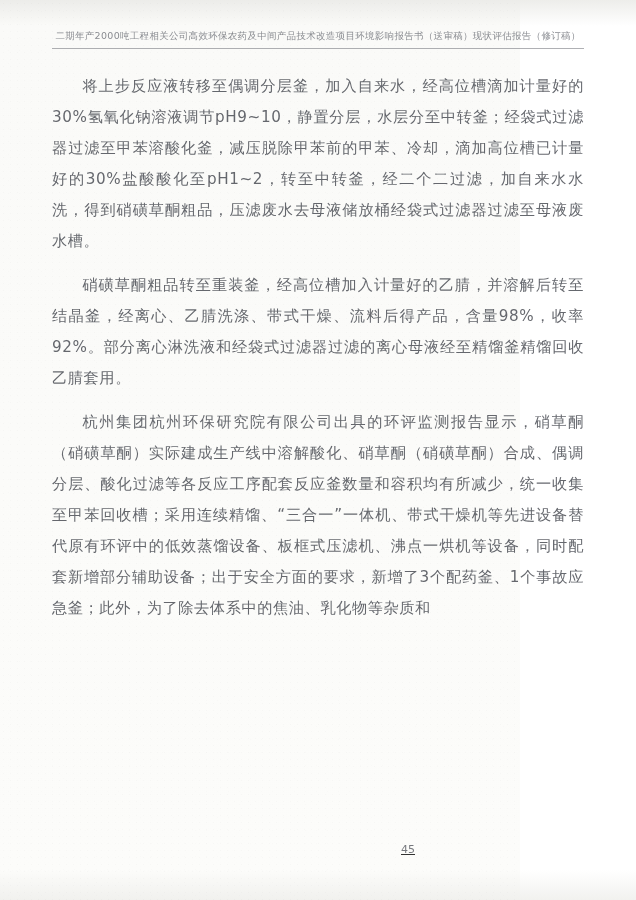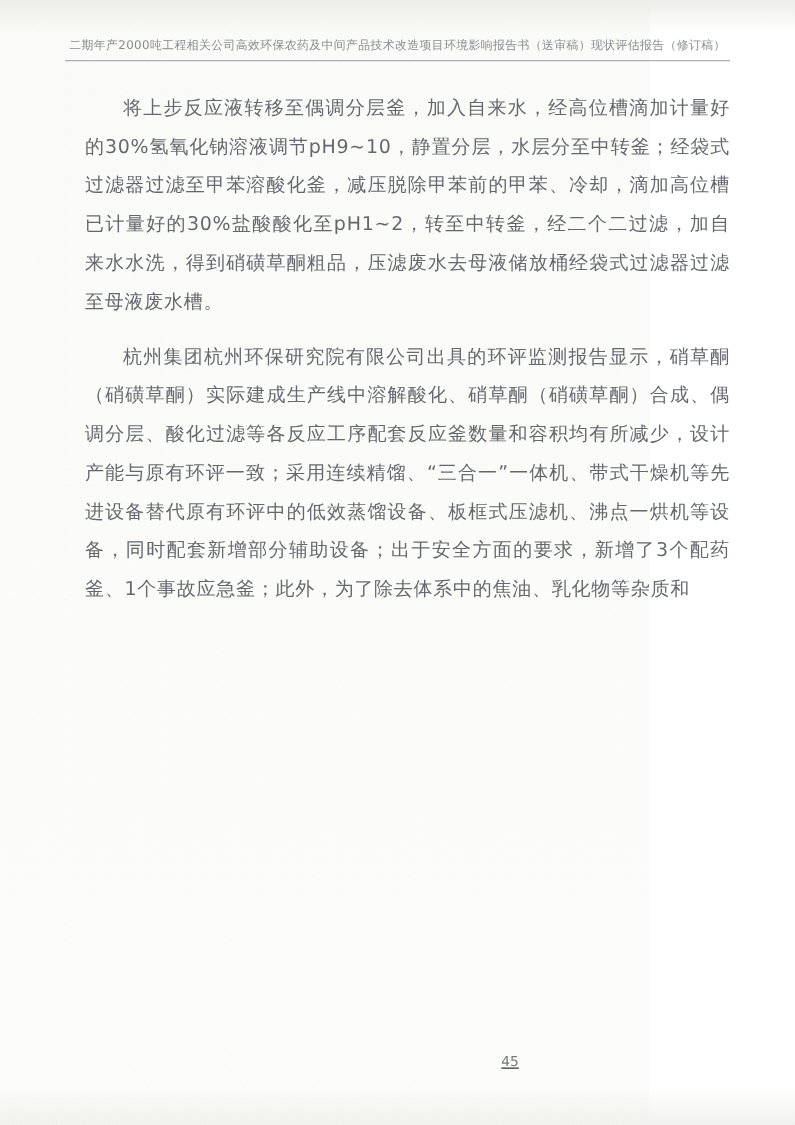--- a/index.html
+++ b/index.html
@@ -53,21 +53,20 @@
     transform: scaleX(1.0);
   }
   .header-rule {
     margin-top: 5px;
     height: 1px;
     background: #6d7077;
     opacity: 0.55;
   }
   .body-text {
     margin-top: 22px;
-    margin-left: 16px;
   }
   p.para {
     margin: 0 0 13px 0;
     font-size: 15.2px;
     line-height: 31px;
     color: #4b4e55;
     text-align: justify;
     text-justify: inter-ideograph;
     text-indent: 2em;
     letter-spacing: 0.6px;
@@ -124,21 +123,22 @@
 
   <div class="smudge-a"></div>
 
   <div class="content">
 
     <div class="header-line">二期年产2000吨工程相关公司高效环保农药及中间产品技术改造项目环境影响报告书（送审稿）现状评估报告（修订稿）</div>
     <div class="header-rule"></div>
 
     <div class="body-text">
       <p class="para">将上步反应液转移至偶调分层釜，加入自来水，经高位槽滴加计量好的30%氢氧化钠溶液调节pH9~10，静置分层，水层分至中转釜；经袋式过滤器过滤至甲苯溶酸化釜，减压脱除甲苯前的甲苯、冷却，滴加高位槽已计量好的30%盐酸酸化至pH1~2，转至中转釜，经二个二过滤，加自来水水洗，得到硝磺草酮粗品，压滤废水去母液储放桶经袋式过滤器过滤至母液废水槽。</p>
-      <p class="para">杭州集团杭州环保研究院有限公司出具的环评监测报告显示，硝草酮（硝磺草酮）实际建成生产线中溶解酸化、硝草酮（硝磺草酮）合成、偶调分层、酸化过滤等各反应工序配套反应釜数量和容积均有所减少，设计产能与原有环评一致；采用连续精馏、“三合一”一体机、带式干燥机等先进设备替代原有环评中的低效蒸馏设备、板框式压滤机、沸点一烘机等设备，同时配套新增部分辅助设备；出于安全方面的要求，新增了3个配药釜、1个事故应急釜；此外，为了除去体系中的焦油、乳化物等杂质和</p>
+      <p class="para">硝磺草酮粗品转至重装釜，经高位槽加入计量好的乙腈，并溶解后转至结晶釜，经离心、乙腈洗涤、带式干燥、流料后得产品，含量98%，收率92%。部分离心淋洗液和经袋式过滤器过滤的离心母液经至精馏釜精馏回收乙腈套用。</p>
+      <p class="para">杭州集团杭州环保研究院有限公司出具的环评监测报告显示，硝草酮（硝磺草酮）实际建成生产线中溶解酸化、硝草酮（硝磺草酮）合成、偶调分层、酸化过滤等各反应工序配套反应釜数量和容积均有所减少，统一收集至甲苯回收槽；采用连续精馏、“三合一”一体机、带式干燥机等先进设备替代原有环评中的低效蒸馏设备、板框式压滤机、沸点一烘机等设备，同时配套新增部分辅助设备；出于安全方面的要求，新增了3个配药釜、1个事故应急釜；此外，为了除去体系中的焦油、乳化物等杂质和</p>
     </div>
   </div>
 
   <div class="footer">
     <div class="footer-spacer"></div>
     <div class="page-number">45</div>
   </div>
 
   <div class="smudge-b"></div>
   <div class="noise"></div>

